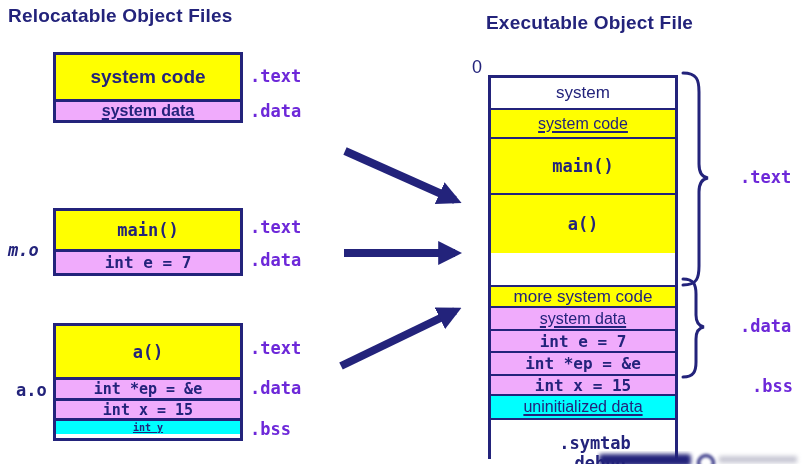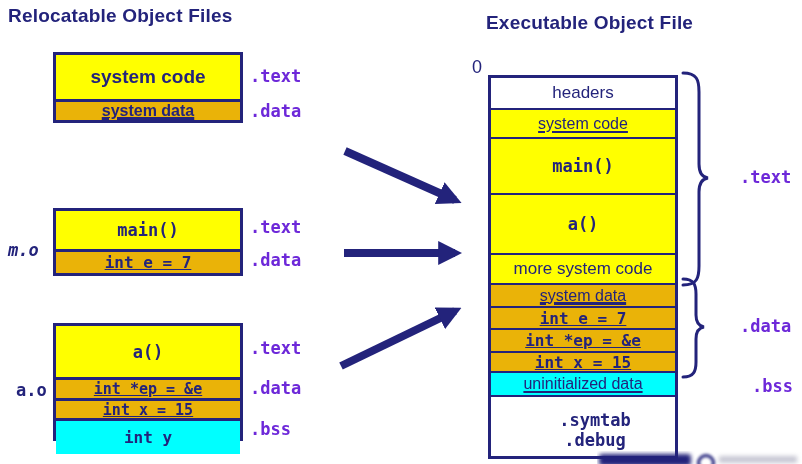--- a/index.html
+++ b/index.html
@@ -6,21 +6,21 @@
   .canvas{position:relative;width:802px;height:464px;background:#ffffff;overflow:hidden;
           font-family:"Liberation Sans",sans-serif;color:#23237b;}
   .title{position:absolute;font-weight:bold;font-size:19px;letter-spacing:.2px;color:#23237b;white-space:nowrap;}
   .mono{font-family:"DejaVu Sans Mono",monospace;font-weight:bold;}
   .sans{font-family:"Liberation Sans",sans-serif;}
   .objbox{position:absolute;border:3px solid #23237b;box-sizing:border-box;background:#fff;}
   .row{display:flex;align-items:center;justify-content:center;box-sizing:border-box;overflow:hidden;white-space:nowrap;}
   .sep3{border-top:3px solid #23237b;}
   .sep2{border-top:2px solid #23237b;}
   .bg-y{background:#ffff00;}
-  .bg-p{background:#eab308;text-decoration:underline;}
+  .bg-p{background:#f0abfc;}
   .bg-c{background:#00ffff;}
   .bg-w{background:#ffffff;}
   .u{text-decoration:underline;text-decoration-thickness:2px;text-underline-offset:2px;}
   .seclabel{position:absolute;font-family:"DejaVu Sans Mono",monospace;font-weight:bold;font-size:17px;color:#6d28d9;white-space:nowrap;}
   .filelabel{position:absolute;font-family:"DejaVu Sans Mono",monospace;font-weight:bold;font-size:17px;color:#23237b;}
   .origin{position:absolute;font-size:18px;color:#23237b;width:24px;text-align:right;}
   .overlay{position:absolute;left:0;top:0;pointer-events:none;}
   .wm-bar{position:absolute;background:#23237b;filter:blur(2px);border-radius:3px;}
   .wm-ring{position:absolute;border:3px solid #23237b;border-radius:50%;filter:blur(1.5px);}
   .wm-gray{position:absolute;background:#c8c8d4;filter:blur(2px);}
@@ -48,36 +48,36 @@
     <div class="row bg-p mono sep3" style="height:24px;font-size:16px;">int e = 7</div>
   </div>
   <div class="seclabel" style="left:250px;top:217px;">.text</div>
   <div class="seclabel" style="left:250px;top:250px;">.data</div>
 
   <div class="filelabel" style="left:16px;top:380px;">a.o</div>
   <div class="objbox" style="left:53px;top:323px;width:190px;height:118px;">
     <div class="row bg-y mono" style="height:51px;font-size:17px;">a()</div>
     <div class="row bg-p mono sep3" style="height:21px;font-size:15px;">int *ep = &amp;e</div>
     <div class="row bg-p mono sep3" style="height:20px;font-size:15px;">int x = 15</div>
-    <div class="row bg-c mono sep3" style="height:36px;font-size:16px;">int y</div>
+    <div class="row bg-c mono sep3" style="height:16px;font-size:10px;text-decoration:underline;">int y</div>
   </div>
   <div class="seclabel" style="left:250px;top:338px;">.text</div>
   <div class="seclabel" style="left:250px;top:378px;">.data</div>
   <div class="seclabel" style="left:250px;top:419px;">.bss</div>
 
   <div class="origin" style="left:458px;top:57px;">0</div>
 
   <div class="objbox exe" style="left:488px;top:75px;width:190px;height:384px;">
-    <div class="row bg-w sans" style="height:30px;font-size:17px;">headers</div>
+    <div class="row bg-w sans" style="height:30px;font-size:17px;">system</div>
     <div class="row bg-y sans sep2" style="height:29px;font-size:16px;">
       <span class="u">system code</span>
       </div>
     <div class="row bg-y mono sep2" style="height:56px;font-size:17px;">main()</div>
     <div class="row bg-y mono sep2" style="height:60px;font-size:17px;">a()</div>
-    <div class="row bg-y sans sep2" style="height:30px;font-size:17px;">more system code</div>
+    <div class="row bg-y sans sep2" style="height:21px;font-size:17px;margin-top:32px;">more system code</div>
     <div class="row bg-p sans sep2" style="height:23px;font-size:16px;">
       <span class="u">system data</span>
       </div>
     <div class="row bg-p mono sep2" style="height:22px;font-size:16px;">int e = 7</div>
     <div class="row bg-p mono sep2" style="height:23px;font-size:16px;">int *ep = &amp;e</div>
     <div class="row bg-p mono sep2" style="height:20px;font-size:16px;">int x = 15</div>
     <div class="row bg-c sans sep2" style="height:24px;font-size:16px;">
       <span class="u">uninitialized data</span>
       </div>
     <div class="row bg-w mono sep2" style="height:55px;font-size:17px;flex-direction:column;justify-content:flex-end;padding-left:24px;">

